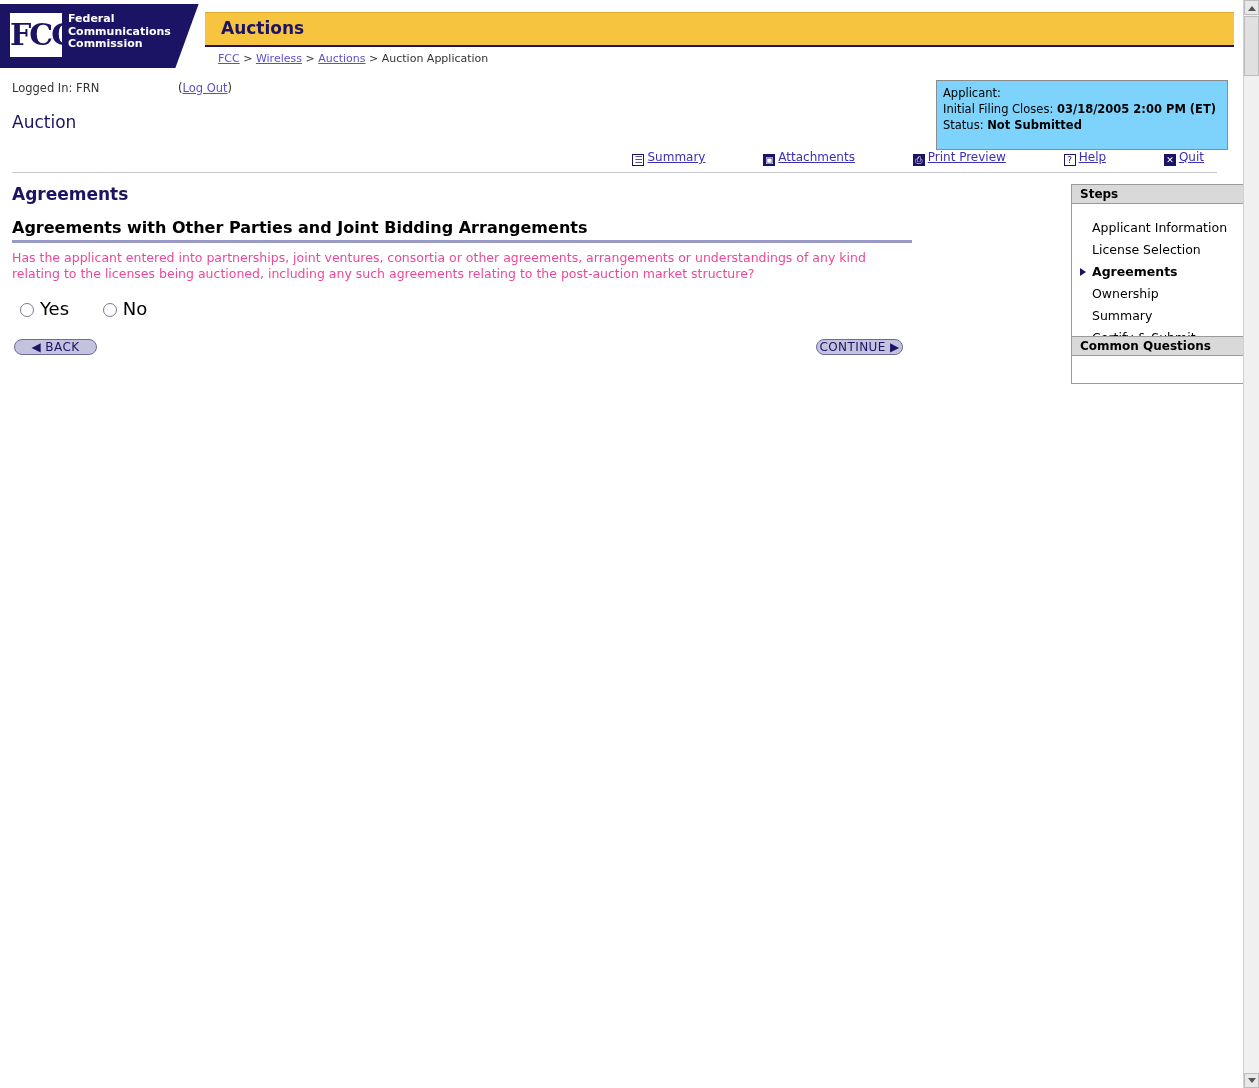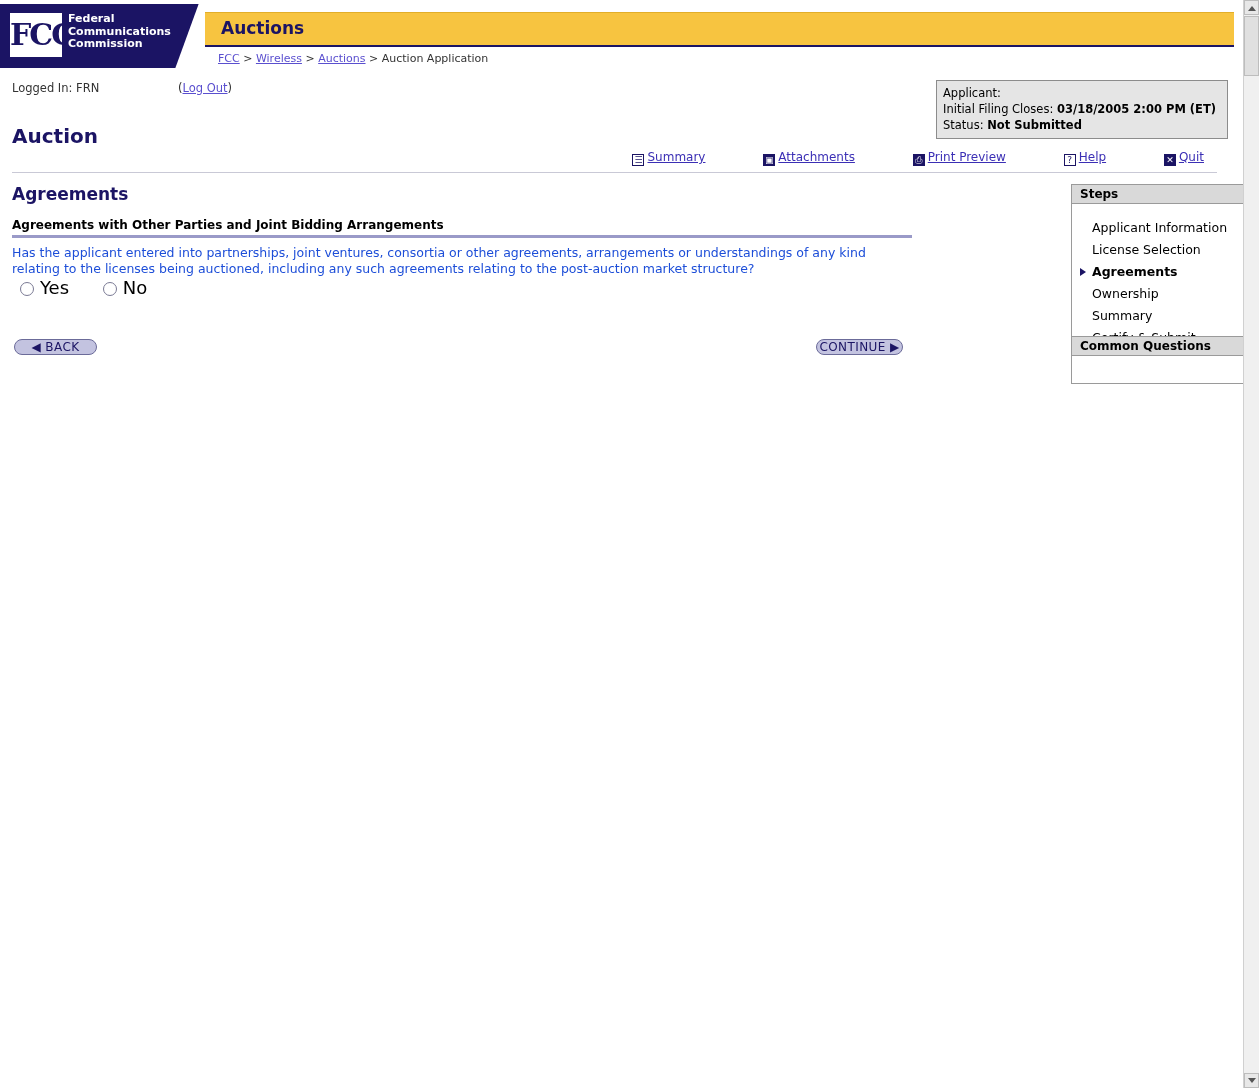--- a/index.html
+++ b/index.html
@@ -147,36 +147,35 @@
     color: #333;
   }
   #logout a { color: #5a4fcf; text-decoration: underline; margin-top: 39px; }
 
   
   #applicant-box {
     position: absolute;
     right: 16px; top: 76px;
     width: 292px;
     border: 1px solid #8c8c8c;
-    background: #e5e5e5;
-    padding: 4px 6px 5px 6px;
+    background: #7dd3fc;
+    padding: 4px 6px 16px 6px;
     font-size: 11.5px;
     line-height: 16px;
     box-sizing: border-box;
   }
   #applicant-box b { font-weight: bold; }
 
   
   #auction-heading {
     position: absolute;
     left: 12px; top: 108px;
-    font-size: 20px;
-    font-weight: bold;
-    color: #1b1464;
-    margin-top: 12px;
+    font-size: 17px;
+    font-weight: normal;
+    color: #1b1464;
   }
 
   
   #toolbar {
     position: absolute;
     right: 40px; top: 146px;
     font-size: 12px;
     white-space: nowrap;
   }
   #toolbar .tool {
@@ -221,36 +220,37 @@
     left: 12px; top: 180px;
     width: 1000px;
   }
   #section-title {
     font-size: 17px;
     font-weight: bold;
     color: #1b1464;
     margin: 0 0 14px 0;
   }
   #sub-title {
-    font-size: 12px;
+    font-size: 16px;
     font-weight: bold;
     color: #000;
     margin: 0 0 3px 0;
   }
   #rule {
     width: 900px;
     height: 3px;
     background: #9a9ac8;
     margin-bottom: 7px;
   }
   #question {
     width: 880px;
     font-size: 12.5px;
     line-height: 16px;
-    color: #1d4ed8;
+    color: #ec4899;
+    margin-bottom: 16px;
   }
   .radio-row {
     margin-left: 8px;
     margin-bottom: 20px;
     font-size: 18px;
   }
   .radio-opt {
     display: inline-block;
     margin-right: 28px;
   }

